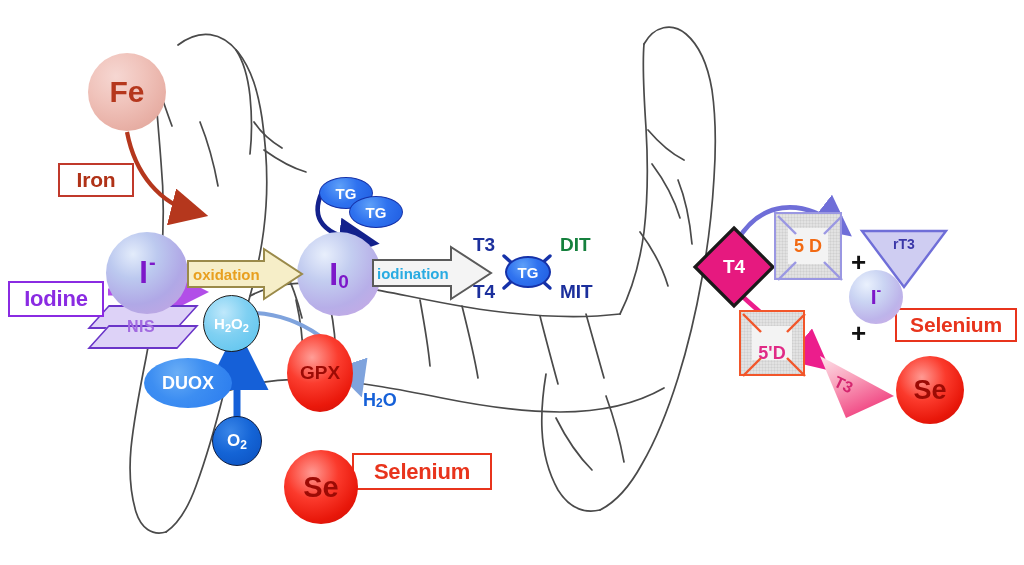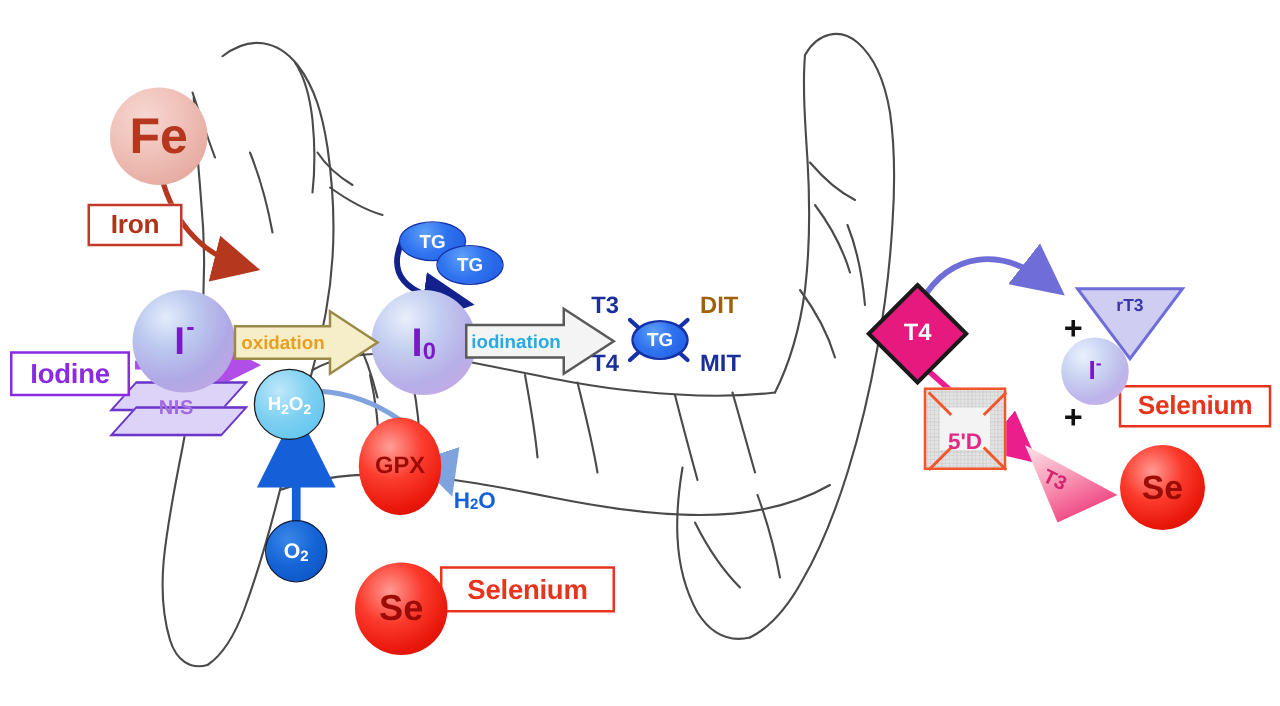--- a/index.html
+++ b/index.html
@@ -7,21 +7,21 @@
        font-family:"Liberation Sans",sans-serif;}
   #stage{position:relative;width:1024px;height:565px;background:#fff;}
   .abs{position:absolute;}
 
   
   .labelbox{
     position:absolute;background:#fff;display:flex;align-items:center;
     justify-content:center;font-weight:bold;box-sizing:border-box;
     letter-spacing:-0.2px;
   }
-  .box-iron{border:2.5px solid #c0392b;color:#b03217;margin-left:12px;}
+  .box-iron{border:2.5px solid #c0392b;color:#b03217;}
   .box-iodine{border:2.5px solid #8a2be2;color:#8a2be2;}
   .box-selenium{border:2.5px solid #e8341c;color:#e8341c;}
 
   
   .sphere{
     position:absolute;border-radius:50%;display:flex;align-items:center;
     justify-content:center;font-weight:bold;box-sizing:border-box;
   }
   .sphere-fe{
     background:radial-gradient(circle at 36% 30%, #f6d7d2 0%, #f0c3bb 38%, #e8b0a6 70%, #dba093 100%);
@@ -212,40 +212,41 @@
        color:#a26ae0;letter-spacing:0.5px;">NIS</div>
 
   <div class="labelbox box-iron" style="left:58px;top:163px;width:76px;height:34px;font-size:21px;">Iron</div>
 
   <div class="labelbox box-iodine" style="left:8px;top:281px;width:96px;height:36px;font-size:22px;">Iodine</div>
 
   <div class="labelbox box-selenium" style="left:352px;top:453px;width:140px;height:37px;font-size:22px;">Selenium</div>
 
   <div class="labelbox box-selenium" style="left:895px;top:308px;width:122px;height:34px;font-size:21px;">Selenium</div>
 
-  <div class="sphere sphere-fe" style="left:88px;top:70px;width:78px;height:78px;font-size:40px;">Fe</div>
+  <div class="sphere sphere-fe" style="left:88px;top:53px;width:78px;height:78px;font-size:30px;">Fe</div>
 
 
   <div class="sphere sphere-im" style="left:106px;top:232px;width:82px;height:82px;">
     <span style="font-size:31px;font-weight:bold;color:#7d18c9;position:relative;">I</span>
     <span style="font-size:20px;font-weight:bold;color:#7d18c9;position:relative;top:-11px;left:1px;">-</span>
   </div>
 
   <div class="sphere sphere-i0" style="left:297px;top:232px;width:84px;height:84px;">
     <span style="font-size:32px;font-weight:bold;color:#7d18c9;">I</span>
     <span style="font-size:19px;font-weight:bold;color:#7d18c9;position:relative;top:8px;">0</span>
   </div>
 
   <div class="sphere sphere-h2o2" style="left:203px;top:295px;width:57px;height:57px;">
     <span style="font-size:15px;font-weight:bold;">H</span>
     <span style="font-size:11px;font-weight:bold;position:relative;top:4px;">2</span>
     <span style="font-size:15px;font-weight:bold;">O</span>
     <span style="font-size:11px;font-weight:bold;position:relative;top:4px;">2</span>
   </div>
 
+  <div class="ellipse el-duox" style="left:144px;top:358px;width:88px;height:50px;font-size:18px;">DUOX</div>
 
   <div class="sphere sphere-o2" style="left:212px;top:416px;width:50px;height:50px;">
     <span style="font-size:17px;font-weight:bold;">O</span>
     <span style="font-size:12px;font-weight:bold;position:relative;top:4px;">2</span>
   </div>
 
   <div class="ellipse el-gpx" style="left:287px;top:334px;width:66px;height:78px;font-size:19px;">GPX</div>
 
   <div class="abs" style="left:363px;top:390px;display:flex;align-items:flex-end;color:#1560d8;">
     <span style="font-size:18px;font-weight:bold;">H</span>
@@ -265,21 +266,21 @@
       <line x1="10" y1="8" x2="20" y2="17"></line>
       <line x1="56" y1="8" x2="46" y2="17"></line>
       <line x1="10" y1="40" x2="20" y2="31"></line>
       <line x1="56" y1="40" x2="46" y2="31"></line>
     </g>
   </svg>
   <div class="ellipse el-tgmain" style="left:505px;top:256px;width:46px;height:32px;font-size:15px;">TG</div>
 
   <div class="abs" style="left:473px;top:234px;font-size:19px;font-weight:bold;color:#1b2f9c;">T3</div>
   <div class="abs" style="left:473px;top:281px;font-size:19px;font-weight:bold;color:#1b2f9c;">T4</div>
-  <div class="abs" style="left:560px;top:234px;font-size:19px;font-weight:bold;color:#a16207;">DIT</div>
+  <div class="abs" style="left:560px;top:234px;font-size:19px;font-weight:bold;color:#15803d;">DIT</div>
   <div class="abs" style="left:560px;top:281px;font-size:19px;font-weight:bold;color:#1b2f9c;">MIT</div>
 
   <div class="blockarrow" style="left:371px;top:244px;width:122px;height:58px;">
     <svg width="122" height="58" style="position:absolute;left:0;top:0;">
       <path d="M2,16 L80,16 L80,3 L120,29 L80,55 L80,42 L2,42 Z" fill="#f4f4f4" stroke="#5a5a5a" stroke-width="2"></path>
     </svg>
     <div class="txt" style="padding-left:6px;font-size:15px;color:#29abe2;">iodination</div>
   </div>
 
   <div class="blockarrow" style="left:186px;top:246px;width:118px;height:56px;">
@@ -291,20 +292,33 @@
 
 
   <div class="abs" style="left:692px;top:225px;width:84px;height:84px;">
     <svg width="84" height="84" style="position:absolute;left:0;top:0;">
       <path d="M42,3 L81,42 L42,81 L3,42 Z" fill="#e6197f" stroke="#1a1a1a" stroke-width="3.2"></path>
     </svg>
     <div style="position:absolute;left:0;top:0;width:84px;height:84px;display:flex;
          align-items:center;justify-content:center;font-size:19px;font-weight:bold;color:#fff;">T4</div>
   </div>
 
+  <div class="enzbox" style="left:774px;top:212px;width:68px;height:68px;
+       border:2px solid #9a97e2;">
+    <div class="inner"></div>
+    <svg class="corner" style="left:0;top:0;" width="68" height="68">
+      <g stroke="#9a97e2" stroke-width="2.4">
+        <line x1="2" y1="2" x2="20" y2="20"></line>
+        <line x1="66" y1="2" x2="48" y2="20"></line>
+        <line x1="2" y1="66" x2="20" y2="48"></line>
+        <line x1="66" y1="66" x2="48" y2="48"></line>
+      </g>
+    </svg>
+    <div class="lbl" style="font-size:18px;color:#f26a13;">5 D</div>
+  </div>
 
   <div class="enzbox" style="left:739px;top:310px;width:66px;height:66px;
        border:2px solid #f2562a;">
     <div class="inner"></div>
     <svg class="corner" style="left:0;top:0;" width="66" height="66">
       <g stroke="#f2562a" stroke-width="2.4">
         <line x1="2" y1="2" x2="20" y2="20"></line>
         <line x1="64" y1="2" x2="46" y2="20"></line>
         <line x1="2" y1="64" x2="20" y2="46"></line>
         <line x1="64" y1="64" x2="46" y2="46"></line>

